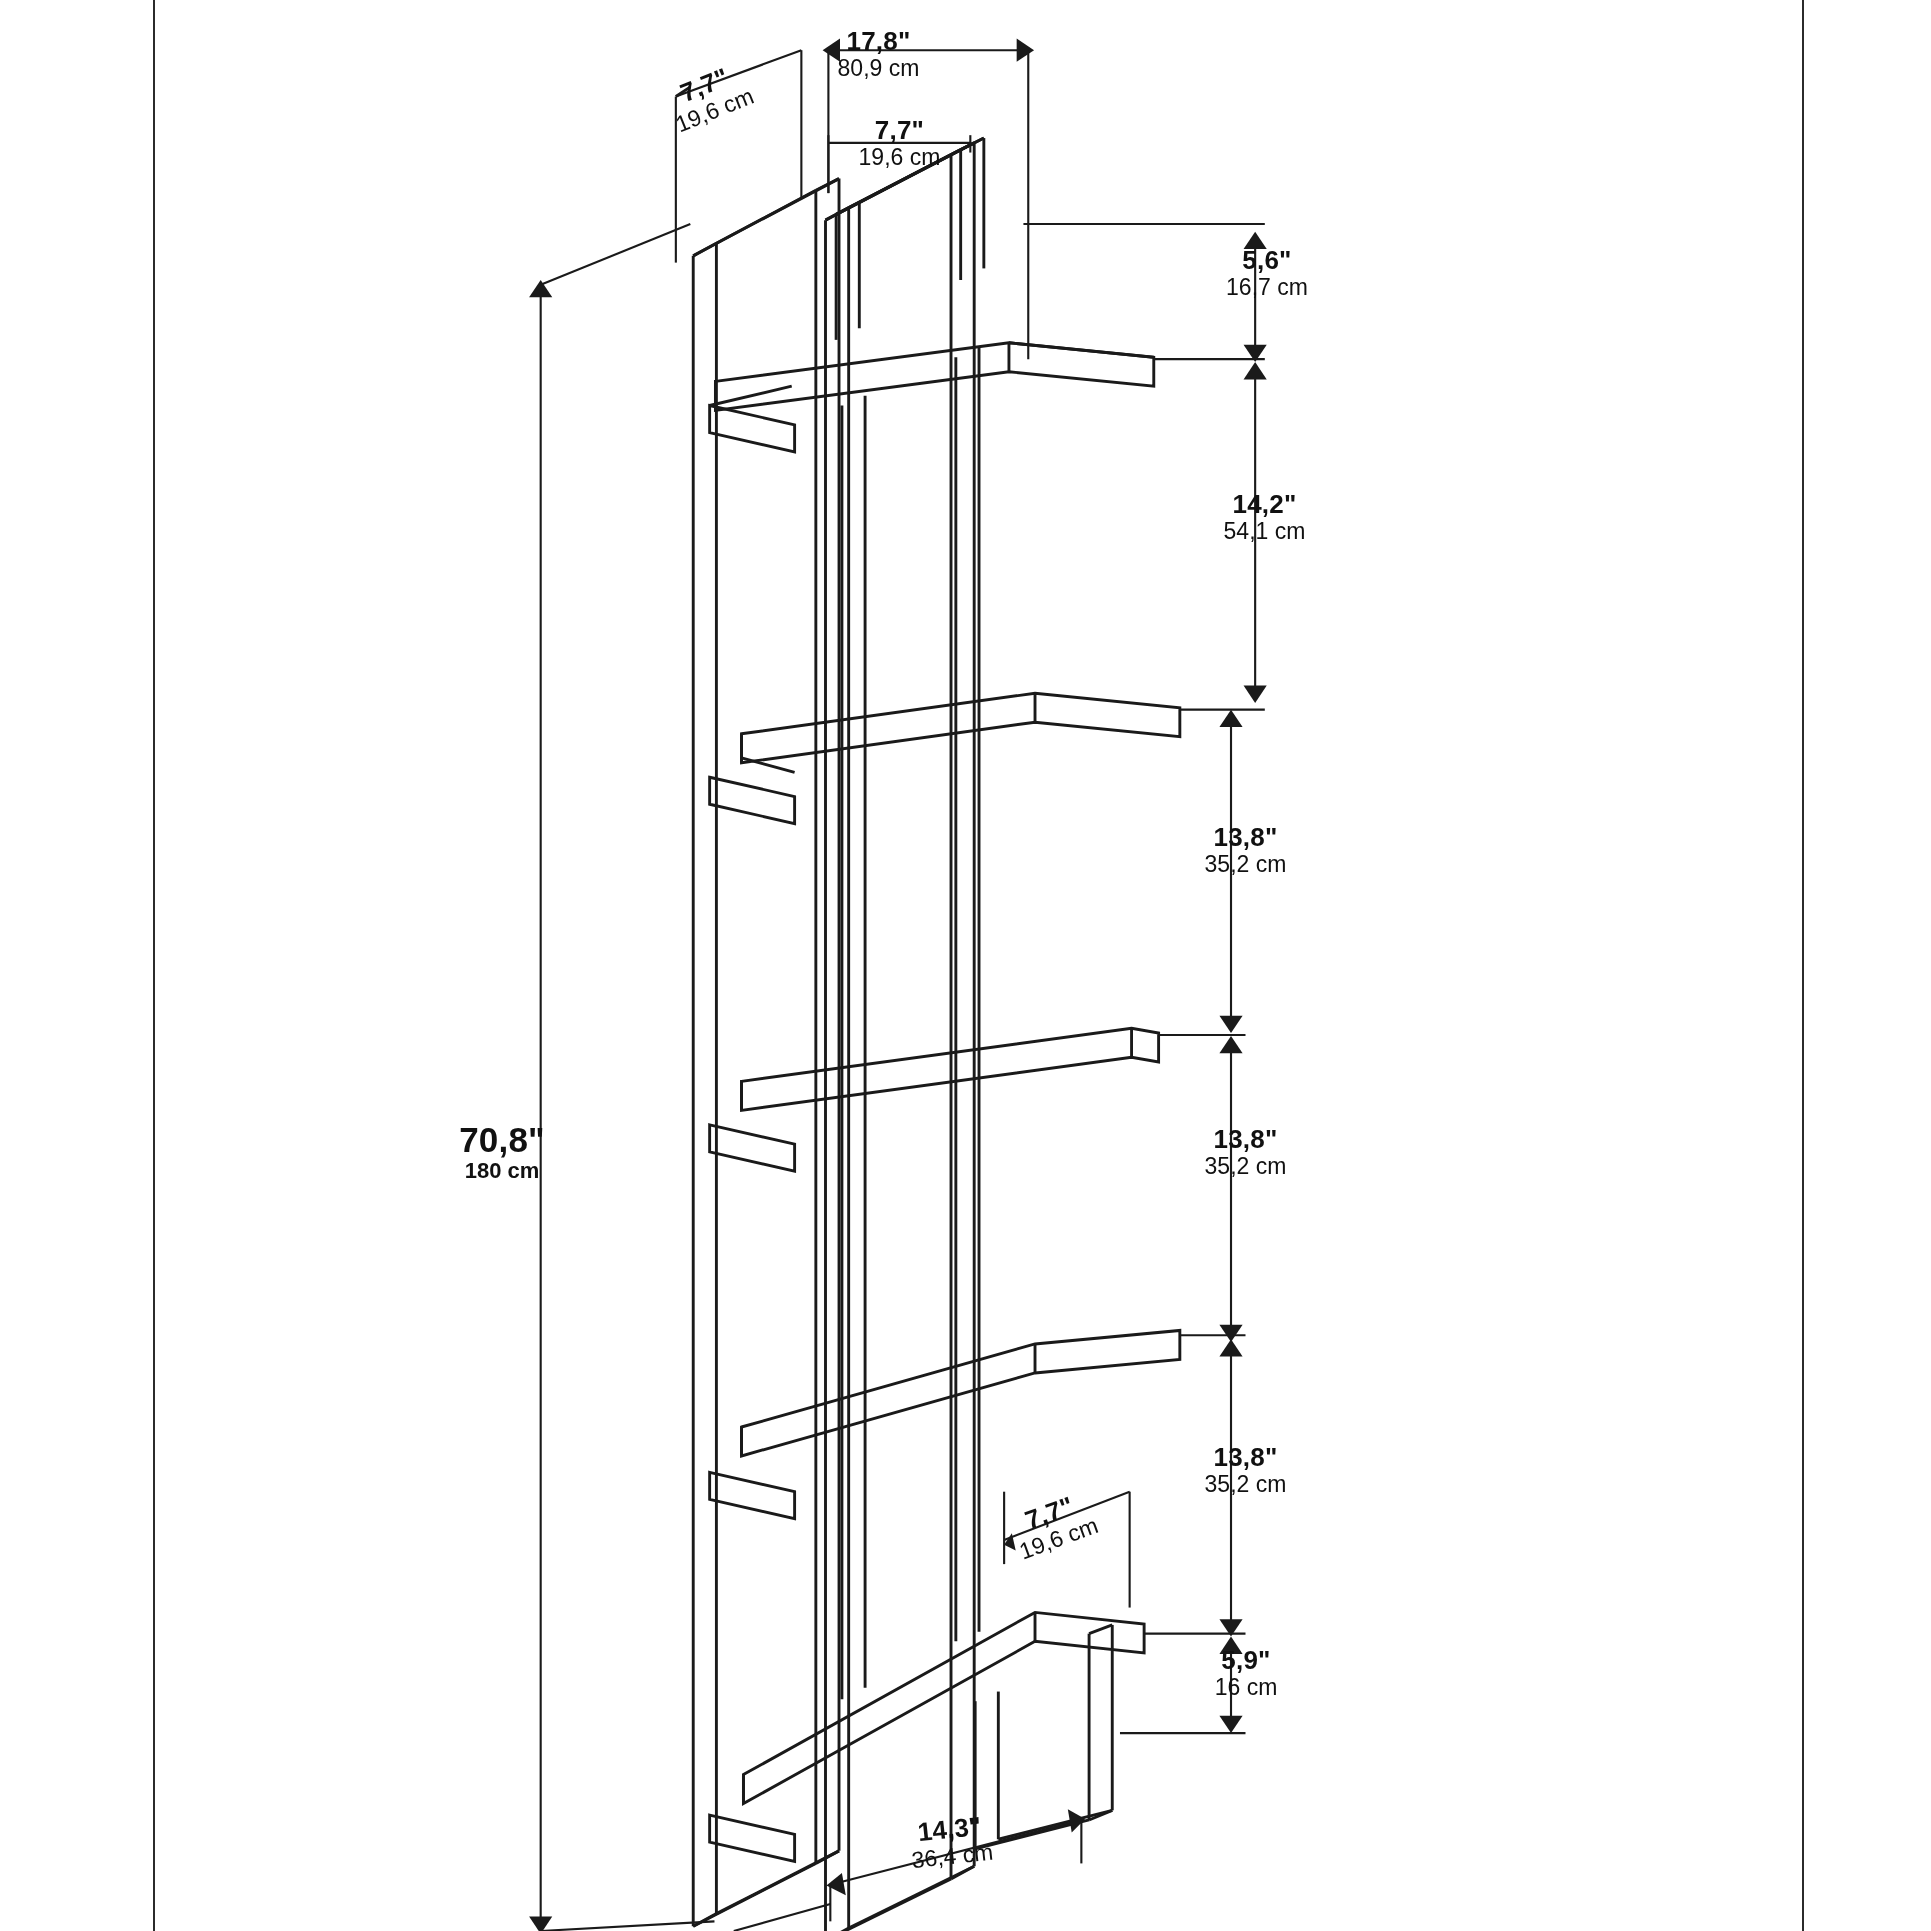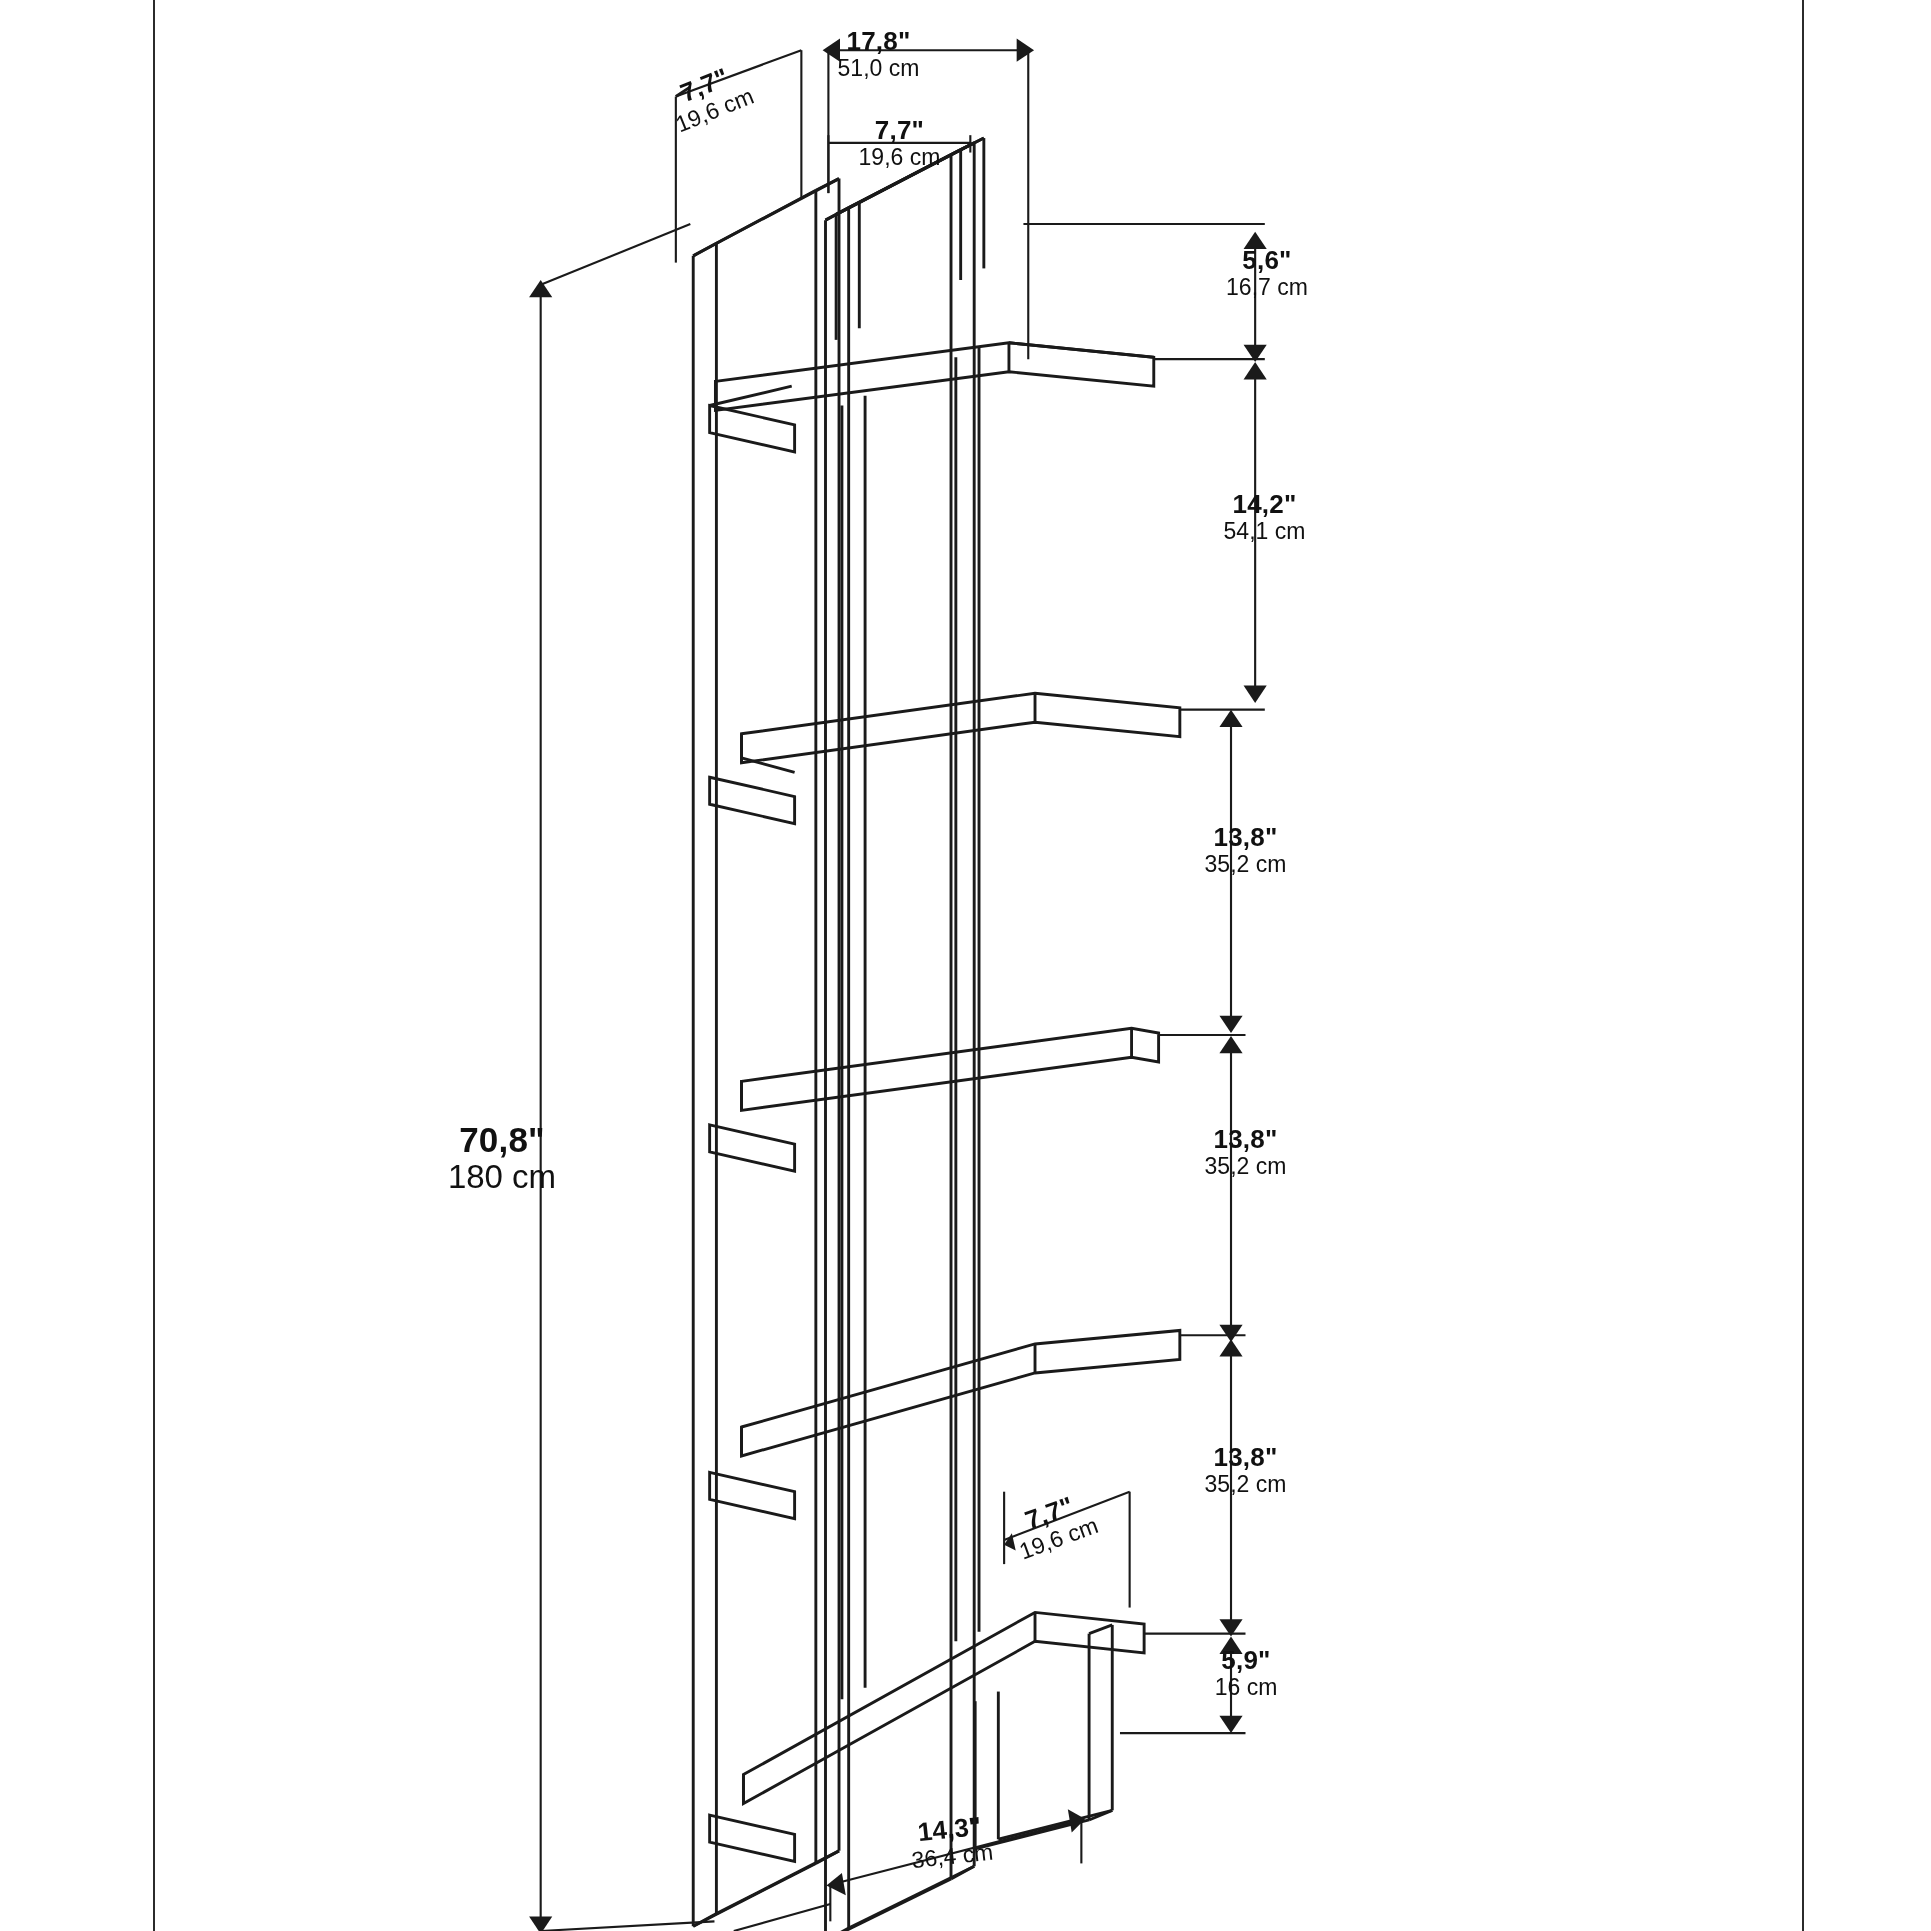--- a/index.html
+++ b/index.html
@@ -51,21 +51,21 @@
     font-size: 26px;
     font-weight: 700;
     letter-spacing: 0.2px;
   }
   .lbl .cm {
     display: block;
     font-size: 23px;
     font-weight: 400;
   }
   .lbl.big .inch { font-size: 35px; font-weight: 700; }
-  .lbl.big .cm   { font-size: 33px; font-weight: 400; }
+  .lbl.big .cm   { font-size: 22px; font-weight: 700; }
   .lbl.rot-a { transform: rotate(-6deg); }
   .lbl.rot-b { transform: rotate(-22deg); }
   .lbl.rot-c { transform: rotate(-20deg); }
 </style>
 </head>
 <body>
 
 <div id="page">
 
   <div class="rail left"></div>
@@ -246,21 +246,21 @@
     </g>
   </svg>
 
   <div class="lbl rot-b" style="left:637px; top:70px; width:145px;">
     <span class="inch">7,7"</span>
     <span class="cm">19,6 cm</span>
   </div>
 
   <div class="lbl" style="left:782px; top:27px; width:193px;">
     <span class="inch">17,8"</span>
-    <span class="cm">51,0 cm</span>
+    <span class="cm">80,9 cm</span>
   </div>
 
   <div class="lbl" style="left:803px; top:116px; width:193px;">
     <span class="inch">7,7"</span>
     <span class="cm">19,6 cm</span>
   </div>
 
   <div class="lbl" style="left:1180px; top:246px; width:174px;">
     <span class="inch">5,6"</span>
     <span class="cm">16,7 cm</span>

